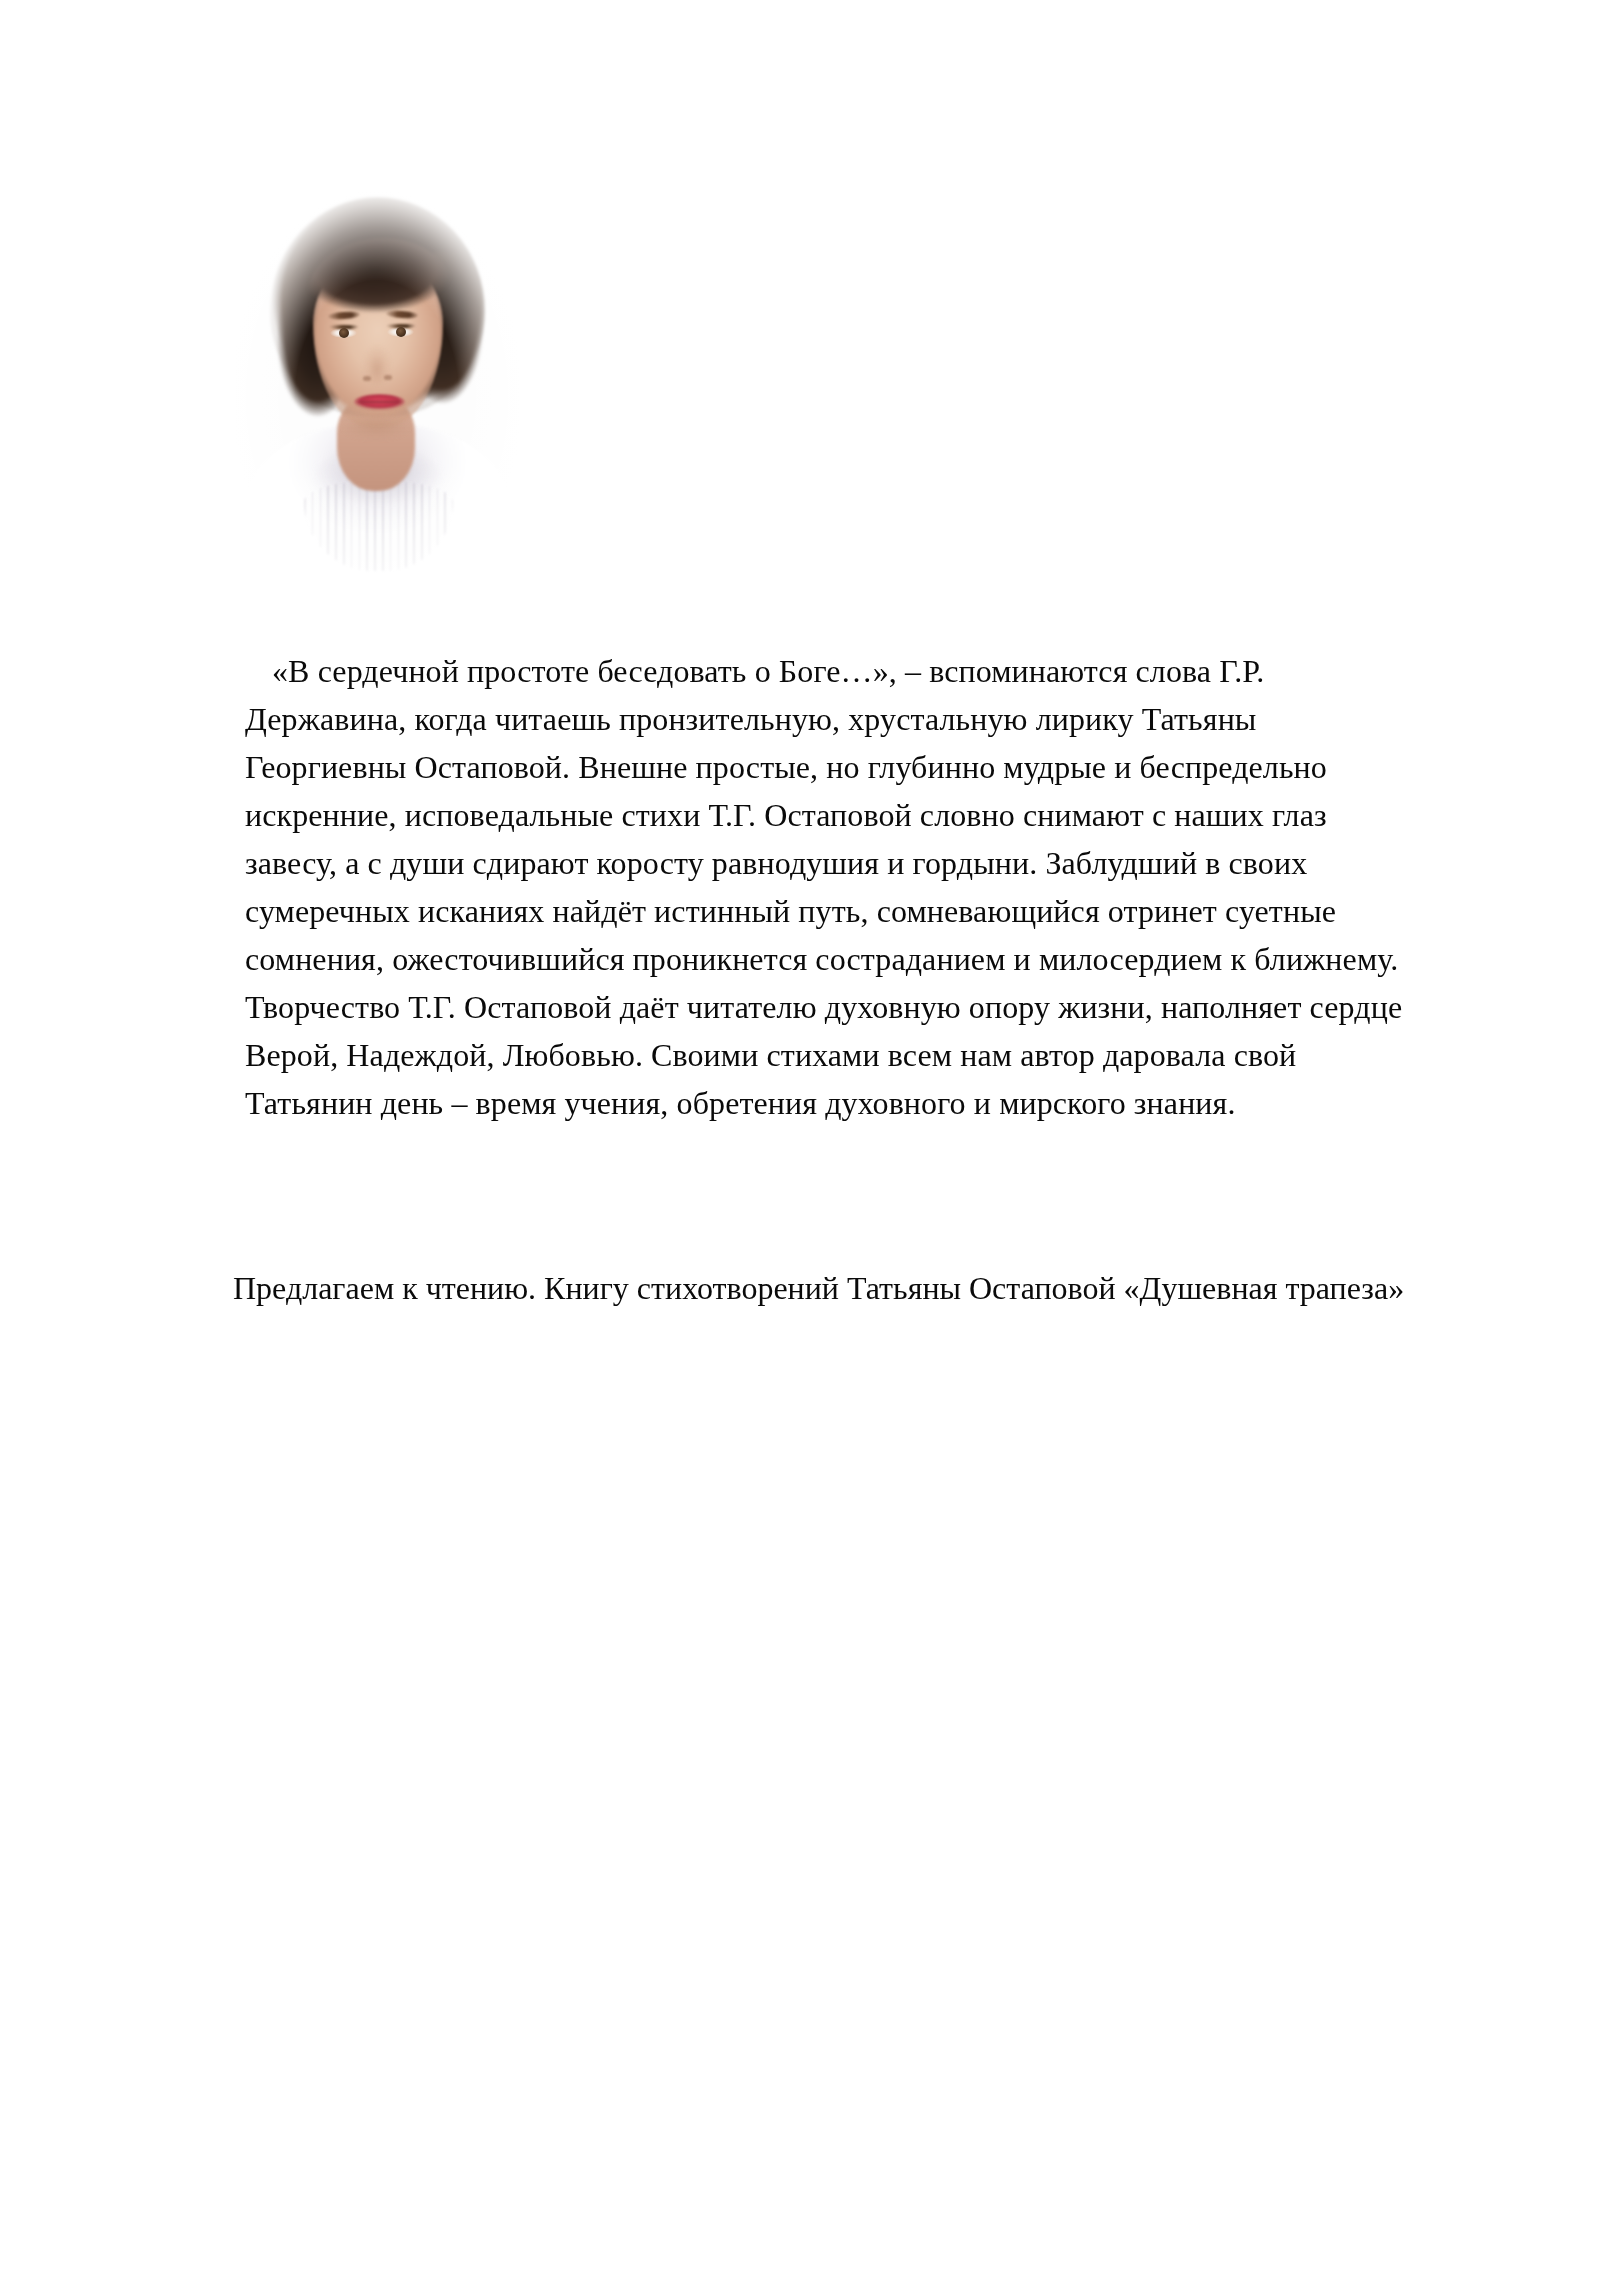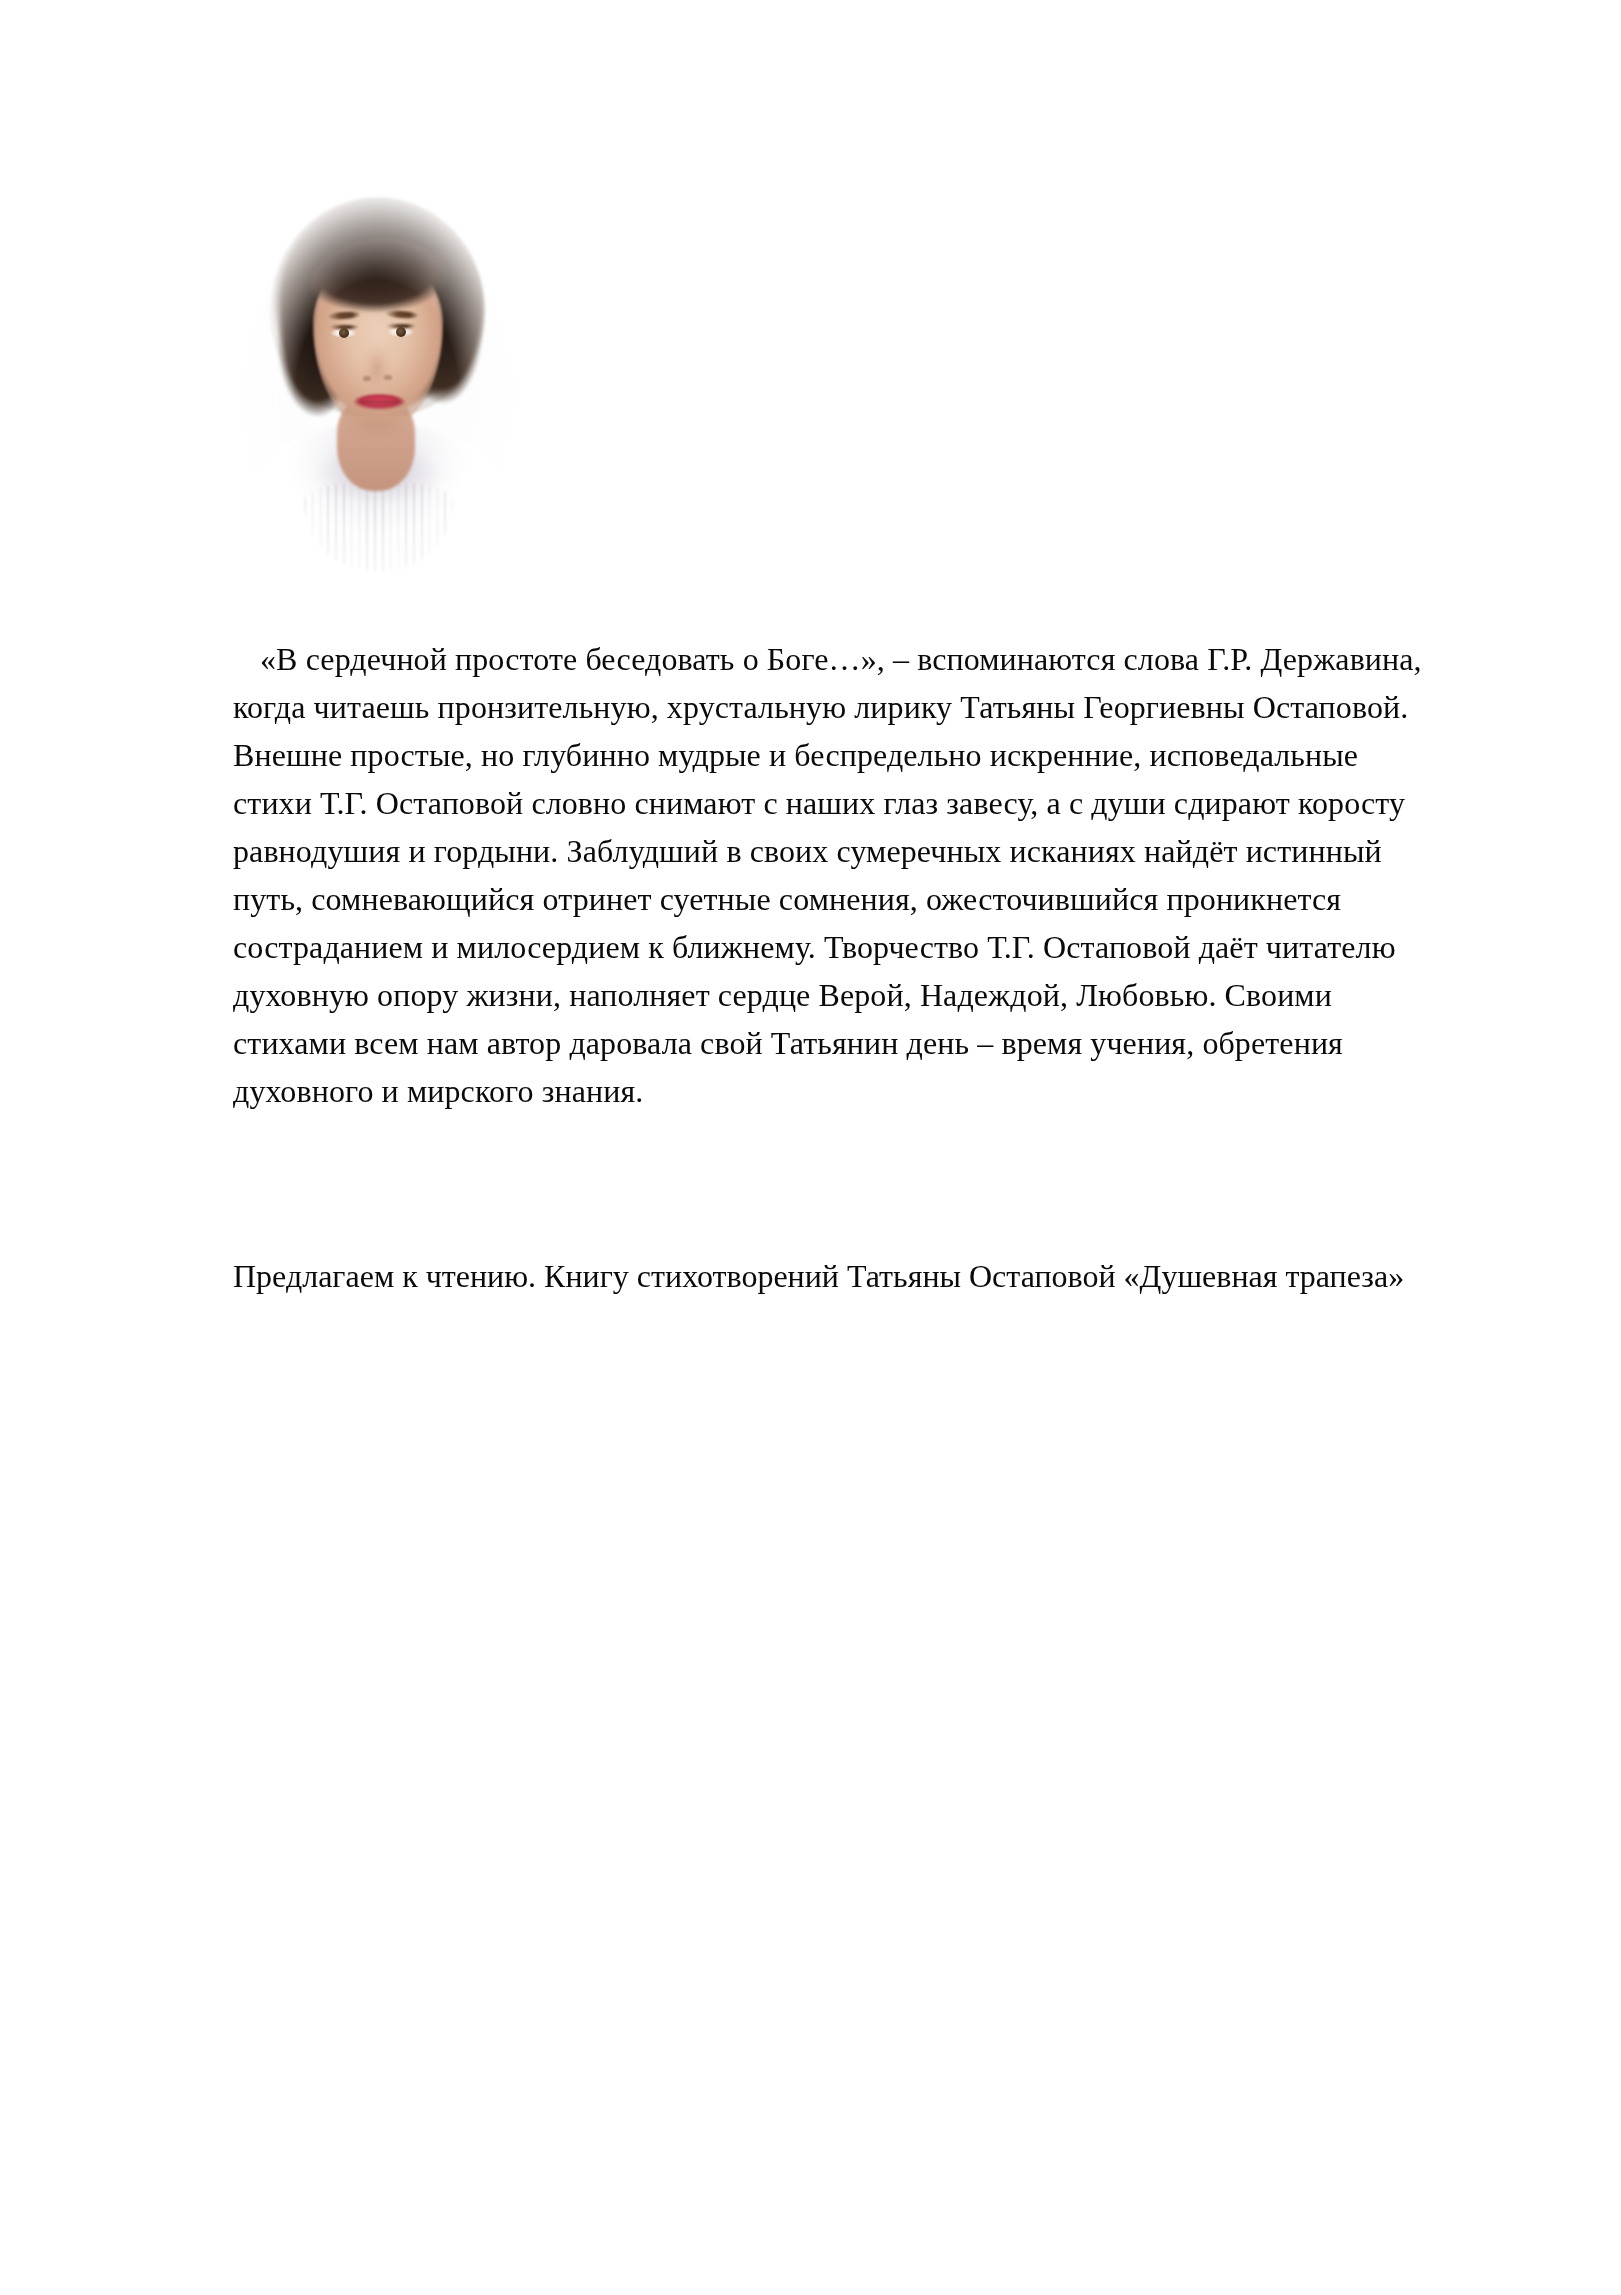--- a/index.html
+++ b/index.html
@@ -265,21 +265,21 @@
 
   
   .text-col {
     position: absolute;
     left: 233px;
     top: 635px;
     width: 1200px;
   }
 
   .para-main {
-    margin: 0;
+    margin: 12px;
     font-size: 32px;
     line-height: 48px;
     text-align: left;
     text-indent: 27px;
     letter-spacing: 0.1px;
   }
 
   .para-attribution {
     margin: 56px 0 0 0;
     font-size: 26px;

